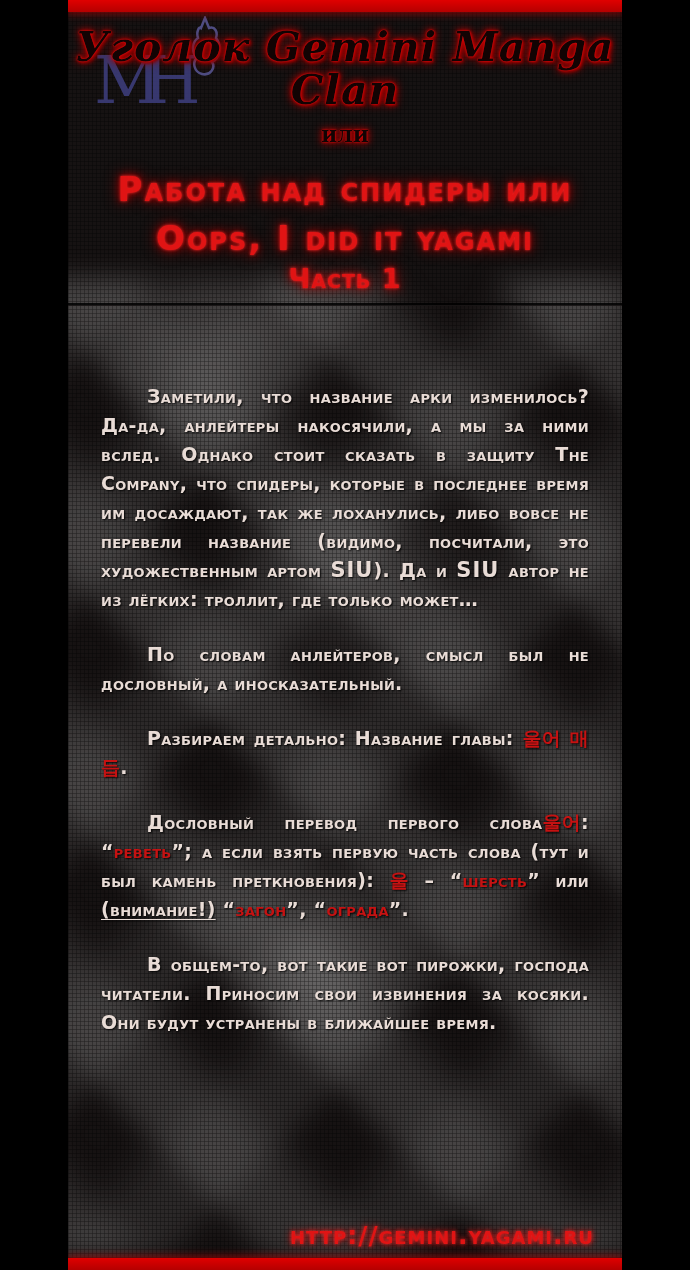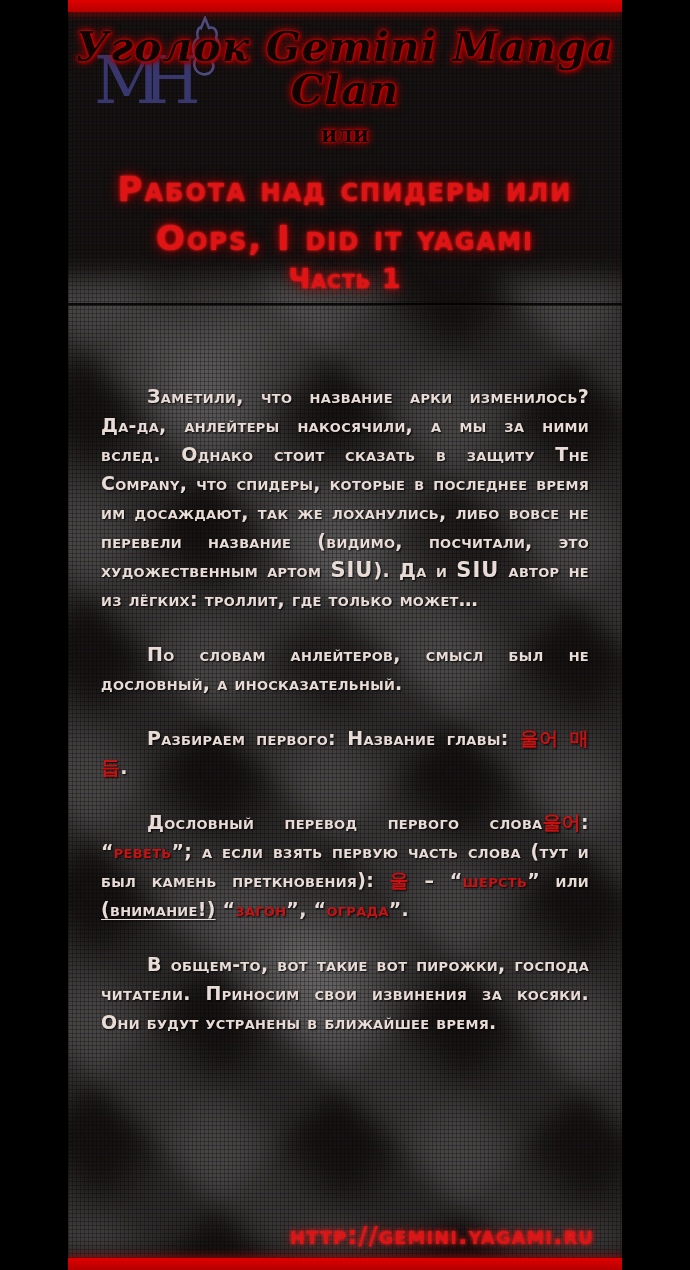--- a/index.html
+++ b/index.html
@@ -145,21 +145,21 @@
     <div class="or-word">или</div>
     <div class="red-heading heading-line1">Работа над спидеры или</div>
     <div class="red-heading heading-line2">Oops, I did it yagami</div>
     <div class="red-heading heading-part">Часть 1</div>
     <div class="divider"></div>
   </div>
 
   <div class="body-text">
       <p><span>Заметили, что название арки изменилось? Да-да, анлейтеры накосячили, а мы за ними вслед. Однако стоит сказать в защиту The Company, что спидеры, которые в последнее время им досаждают, так же лоханулись, либо вовсе не перевели название (видимо, посчитали, это художественным артом </span><span class="seg-bold">SIU</span><span>). Да и </span><span class="seg-bold">SIU</span><span> автор не из лёгких: троллит, где только может…</span></p>
       <p><span>По словам анлейтеров, смысл был не дословный, а иносказательный.</span></p>
-      <p><span>Разбираем первого: Название главы: </span><span class="seg-red">울어 매듭</span><span>.</span></p>
+      <p><span>Разбираем детально: Название главы: </span><span class="seg-red">울어 매듭</span><span>.</span></p>
       <p><span>Дословный перевод первого слова</span><span class="seg-red">울어</span><span>: “</span><span class="seg-red">реветь</span><span>”; а если взять первую часть слова (тут и был камень преткновения): </span><span class="seg-red">울</span><span> – “</span><span class="seg-red">шерсть</span><span>” или </span><span class="seg-underline">(внимание!)</span><span> “</span><span class="seg-red">загон</span><span>”, “</span><span class="seg-red">ограда</span><span>”.</span></p>
       <p><span>В общем-то, вот такие вот пирожки, господа читатели. Приносим свои извинения за косяки. Они будут устранены в ближайшее время.</span></p>
     </div>
 
   <div class="footer-url">http://gemini.yagami.ru</div>
 
   <div class="bottom-bar"></div>
 </div>
 
 </body></html>

